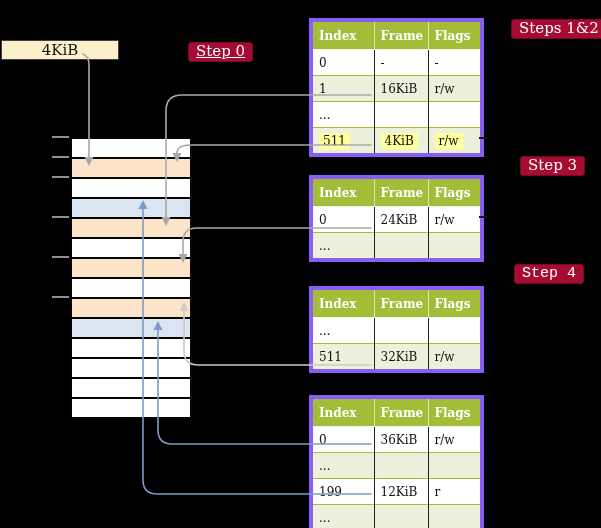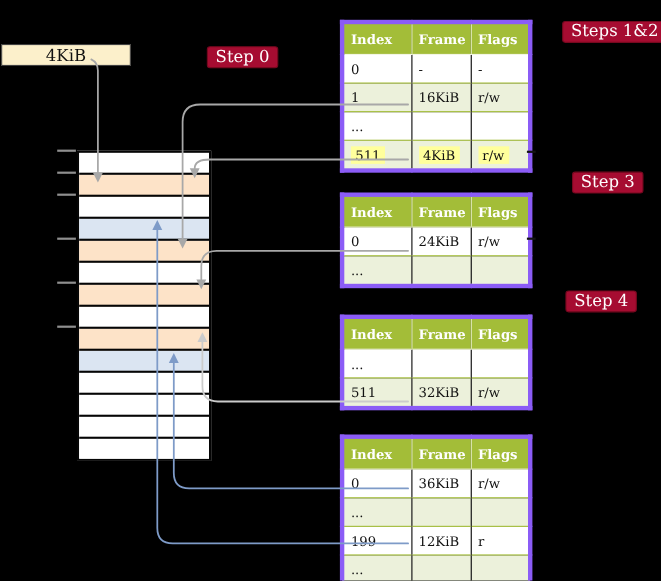--- a/index.html
+++ b/index.html
@@ -5,24 +5,24 @@
   html,body{margin:0;padding:0;background:#000;}
   .canvas{position:relative;width:601px;height:528px;background:#000;overflow:hidden;
           font-family:"DejaVu Serif", serif;}
   
   .frame-label{position:absolute;left:1px;top:40px;width:116px;height:18px;
         background:#fcf0cb;border:1px solid #404040;color:#111;
         font-size:15px;line-height:18px;text-align:center;}
   
   .badge{position:absolute;background:#a60c31;border:1px solid #77081f;border-radius:3px;
         color:#fff;font-size:15px;line-height:15px;padding:1px 7px 2px 7px;white-space:nowrap;}
-  .b-step0{left:188px;top:42px;}
+  .b-step0{left:188px;top:42px;text-decoration:underline;}
   .b-steps12{left:511px;top:19px;}
   .b-step3{left:520px;top:156px;}
-  .b-step4{left:514px;top:264px;}
+  .b-step4{left:514px;top:264px;font-family:Liberation Mono, monospace;}
   
   .memstack{position:absolute;left:70px;top:137px;width:118px;border:2px solid #050505;background:#fff;}
   .mrow{height:18px;border-bottom:2px solid #050505;}
   .mrow:last-child{border-bottom:none;}
   .c-white{background:#ffffff;} .c-orange{background:#fde3c8;} .c-blue{background:#dbe5f2;}
   .tick{position:absolute;left:52px;width:17px;height:2px;background:#8f8f8f;}
   
   .ptable{position:absolute;left:309px;width:171px;border-collapse:collapse;table-layout:fixed;
         border:4px solid #8b5cf6;font-size:12px;color:#111;}
   .ptable th{background:#a3bd38;color:#fff;font-weight:bold;height:27px;text-align:left;

